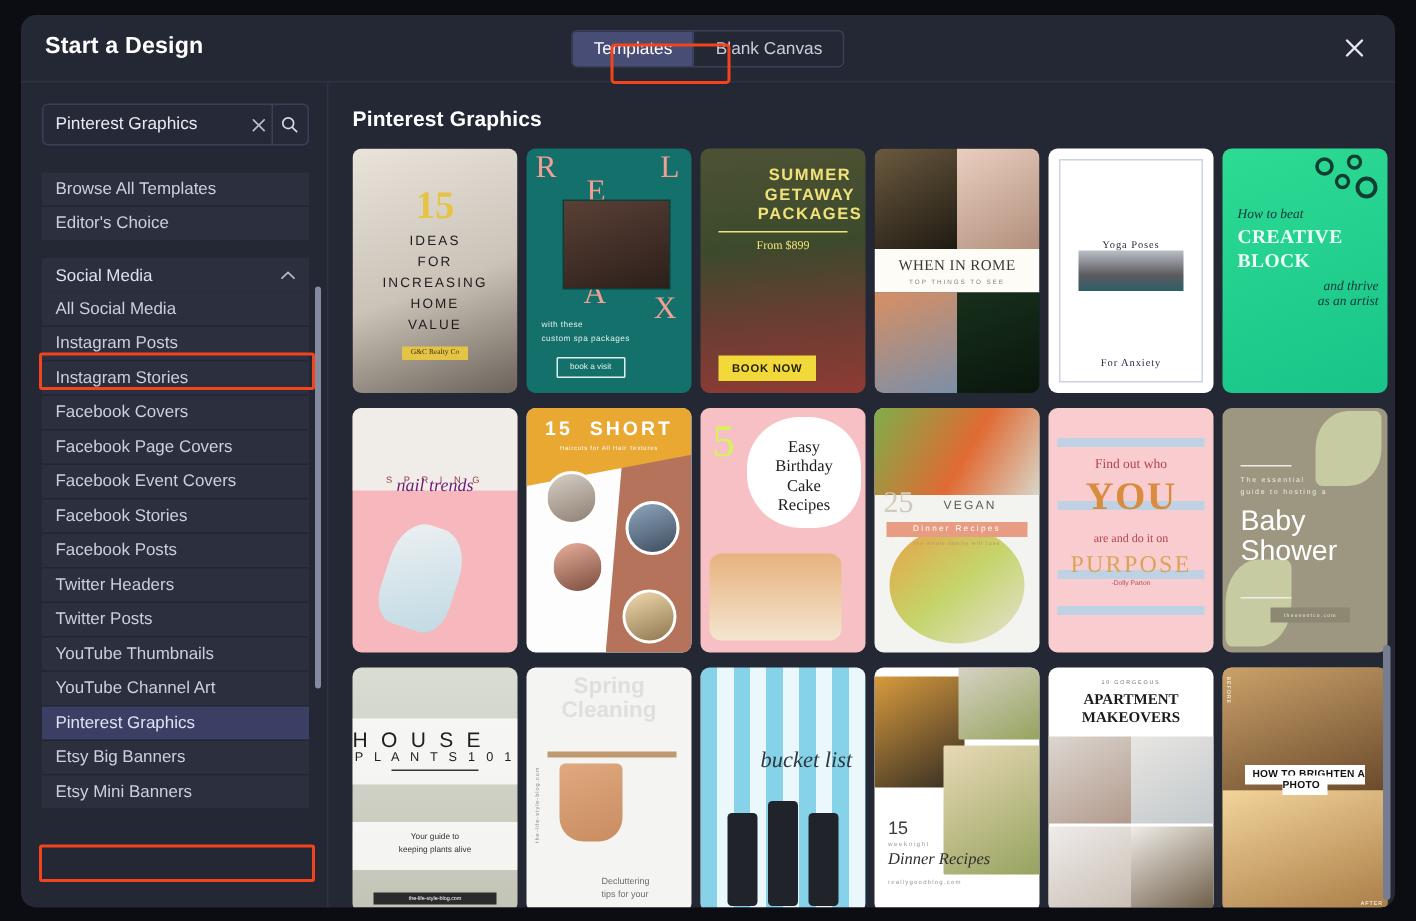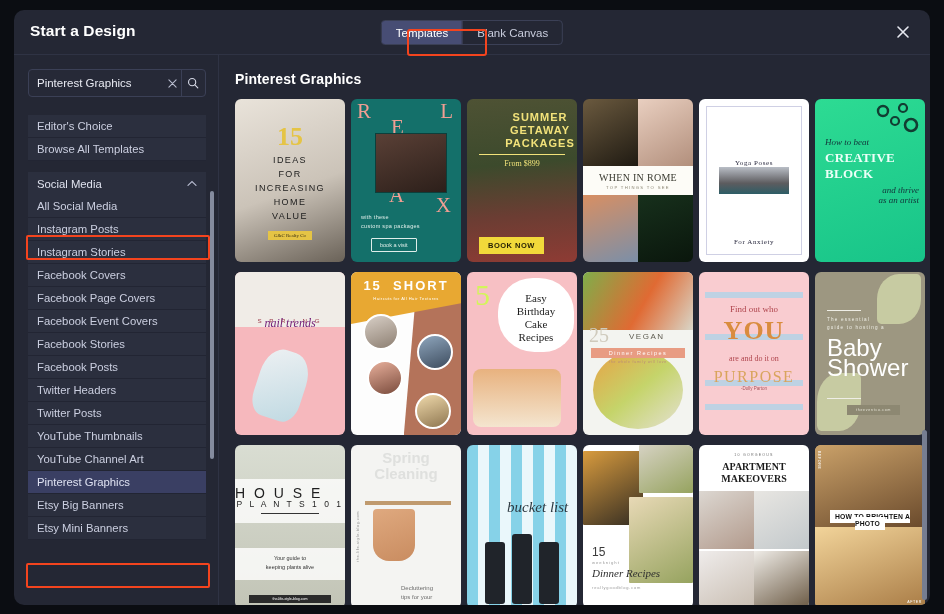--- a/index.html
+++ b/index.html
@@ -285,21 +285,21 @@
   .c11 .t2 { position:absolute; left:0; right:0; top:82px; text-align:center;
              font-family:"Liberation Serif",serif; font-size:8px; color:#b0464e;}
   .c11 .pp { position:absolute; left:0; right:0; top:96px; text-align:center;
              font-size:16px; font-weight:normal; color:#d9a45c; letter-spacing:1.5px; font-family:"Liberation Serif",serif;}
   .c11 .by { position:absolute; left:0; right:0; top:114px; text-align:center; font-size:4.5px; color:#a8545c;}
 
   
   .c12 { background:#9d9781; }
   .c12 .leaf { position:absolute; background:#cfd3a8; border-radius:50% 10%; opacity:.85;}
   .c12 .sm { position:absolute; left:12px; top:44px; right:8px; font-size:4.6px; letter-spacing:1.2px; color:#efeee6; line-height:8px;}
-  .c12 .bg { position:absolute; left:12px; top:66px; right:6px; font-size:24px; color:#fff; line-height:20px; }
+  .c12 .bg { position:absolute; left:12px; top:66px; right:6px; font-size:19px; color:#fff; line-height:20px; }
   .c12 .rule { position:absolute; left:12px; width:34px; height:1px; background:#efeee6;}
   .c12 .btn { position:absolute; left:32px; bottom:20px; padding:3px 9px; background:#8d8872; color:#e8e6d9; font-size:3.4px; letter-spacing:.8px;}
 
   
   .c13 { background:linear-gradient(180deg,#d9ddd2,#c2c4b6); }
   .c13 .ov { position:absolute; left:0; right:0; top:34px; height:44px; background:rgba(255,255,255,.78); }
   .c13 .t { position:absolute; left:0; right:0; top:40px; text-align:left; font-size:14px; letter-spacing:2.5px; color:#1e1e1e;}
   .c13 .t2{ position:absolute; left:0; right:0; top:54px; text-align:center; font-size:8.5px; letter-spacing:2.5px; color:#1e1e1e;}
   .c13 .rule{ position:absolute; left:26px; right:26px; top:68px; height:1px; background:#333;}
   .c13 .ov2{ position:absolute; left:0; right:0; bottom:28px; height:32px; background:rgba(255,255,255,.8);}
@@ -383,22 +383,22 @@
           </svg>
         </div>
         <div id="search-btn">
           <svg width="12" height="12" viewBox="0 0 14 14" aria-hidden="true">
             <circle cx="6" cy="6" r="4.2" fill="none" stroke="#d6d9e6" stroke-width="1.3"></circle>
             <path d="M9.2 9.2 L12.6 12.6" stroke="#d6d9e6" stroke-width="1.3" stroke-linecap="round"></path>
           </svg>
         </div>
       </div>
 
+      <div class="side-item">Browse All Templates</div>
       <div class="side-item">Editor's Choice</div>
-      <div class="side-item">Browse All Templates</div>
 
       <div class="group-gap"></div>
 
       <div class="group-head">
         <span>Social Media</span>
         <span class="chev">
           <svg width="10" height="7" viewBox="0 0 10 7" aria-hidden="true">
             <path d="M1 5.4 L5 1.6 L9 5.4" fill="none" stroke="#b6bbcf" stroke-width="1.2" stroke-linecap="round"></path>
           </svg>
         </span>

